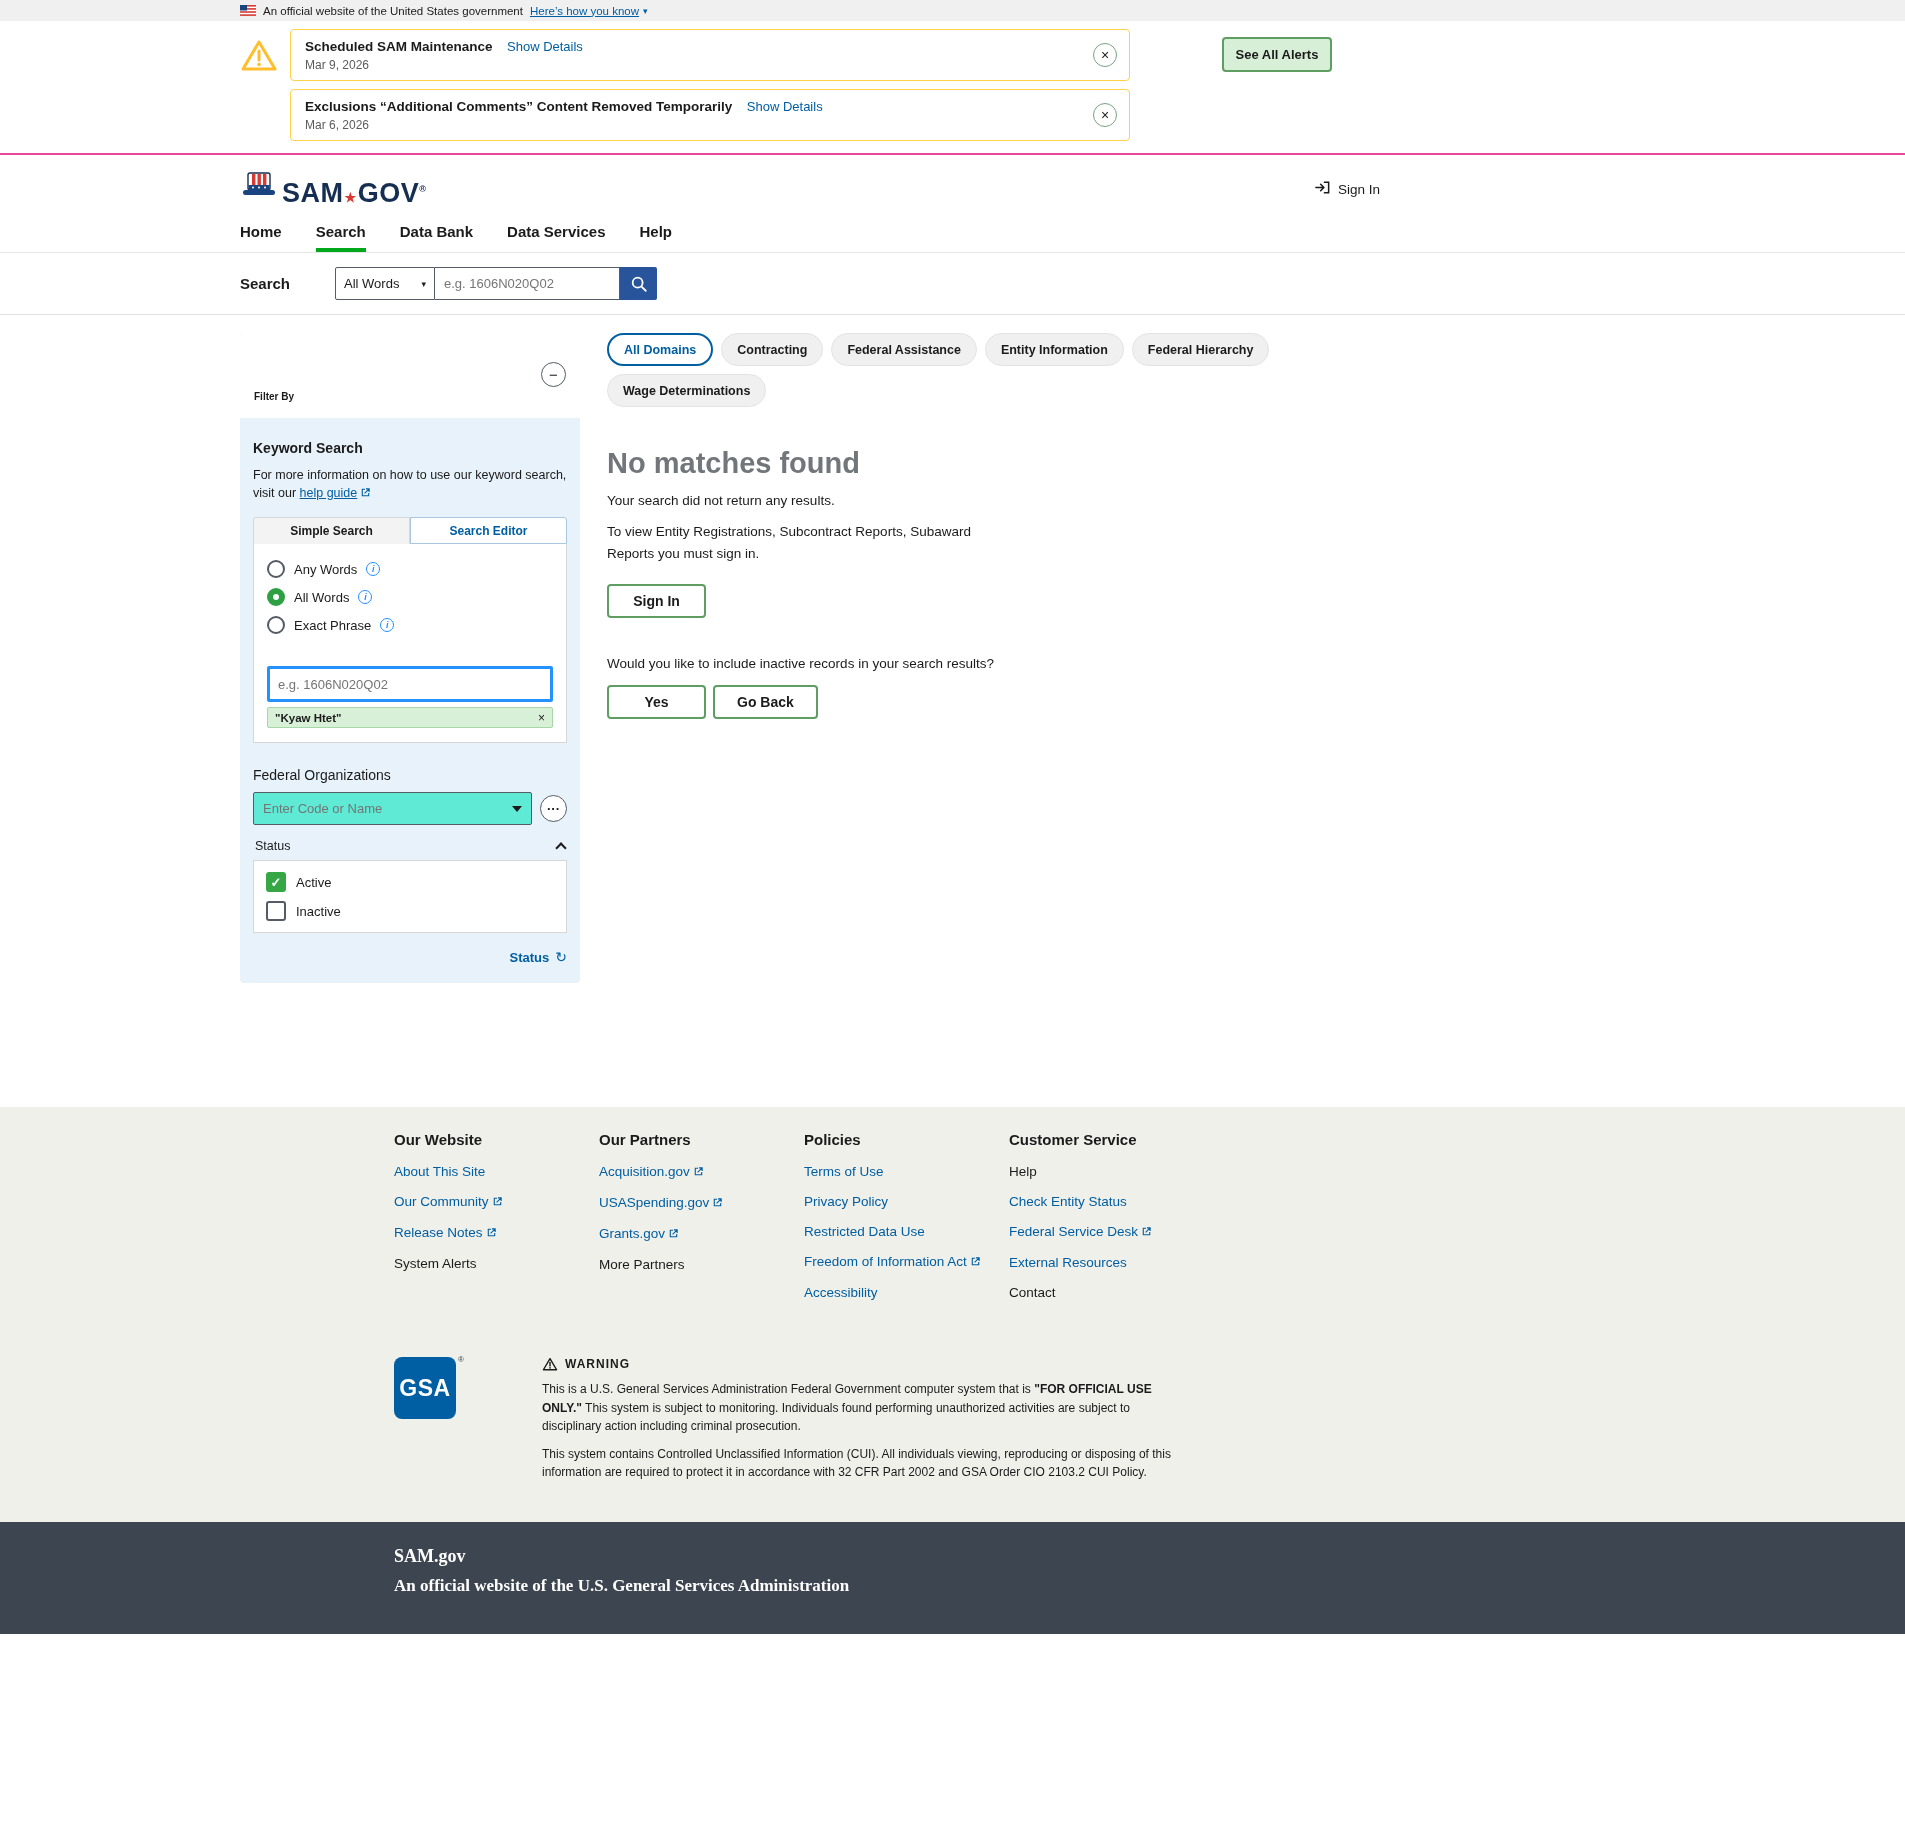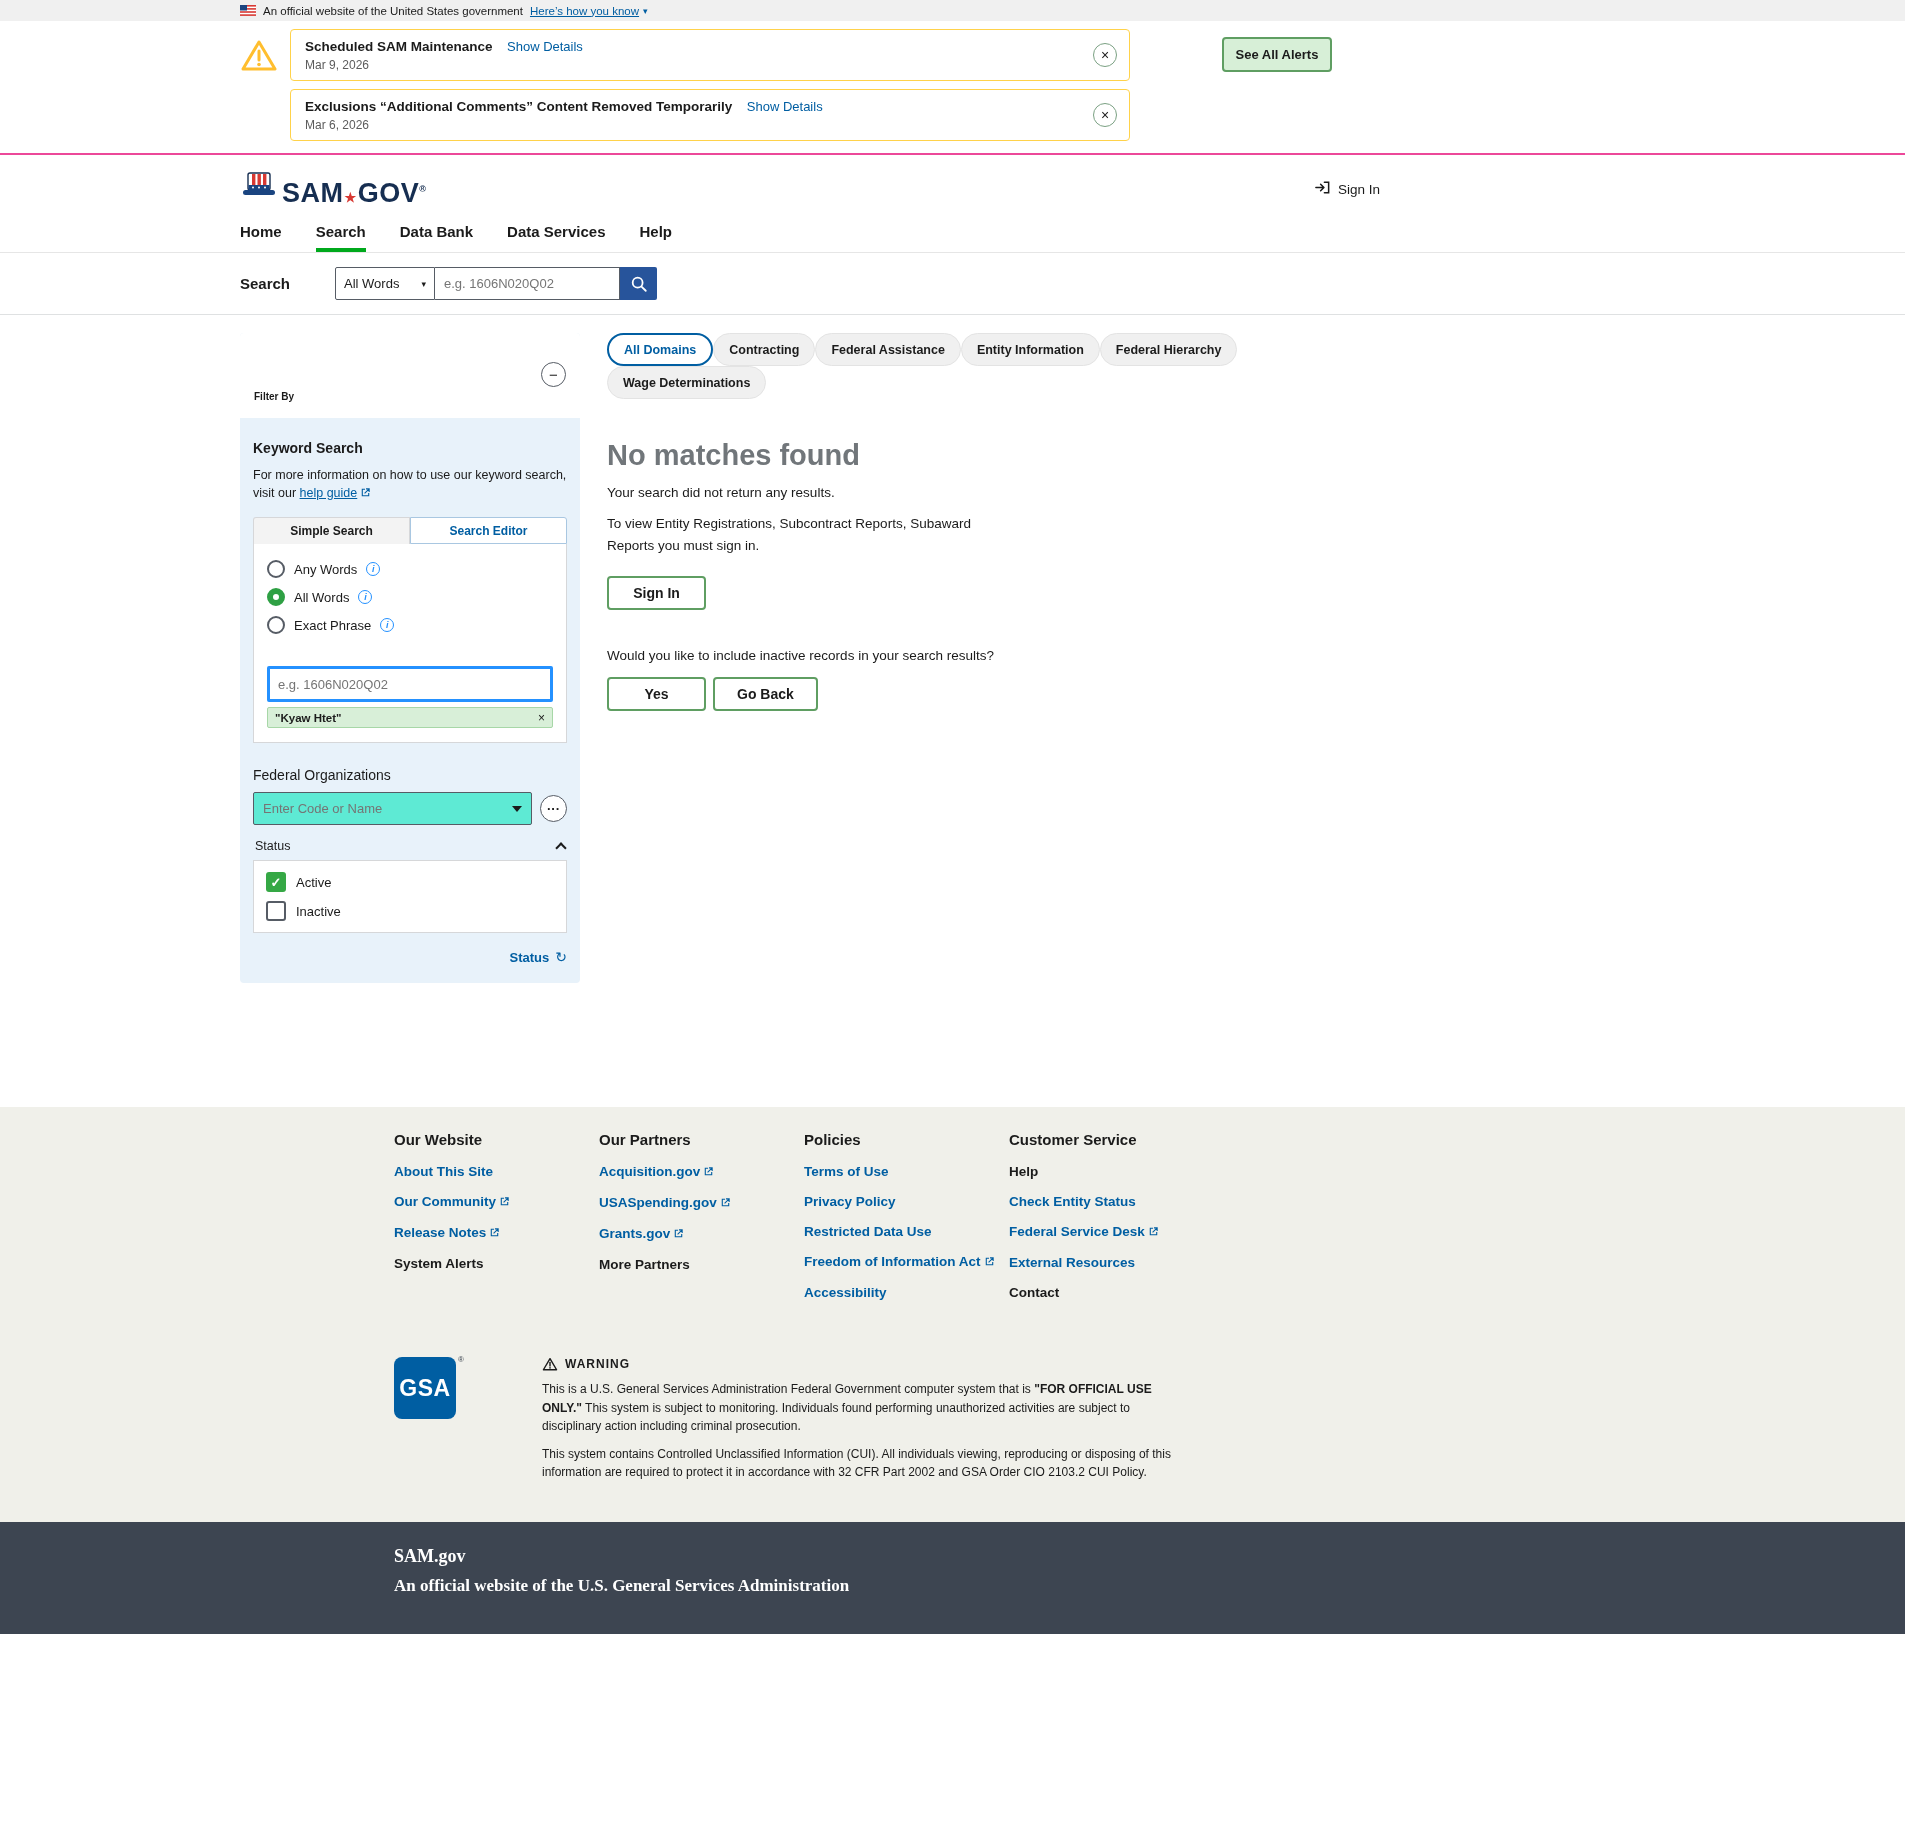--- a/index.html
+++ b/index.html
@@ -110,40 +110,40 @@
   .checkbox { width:20px; height:20px; border-radius:3px; flex-shrink:0; cursor:pointer; }
   .checkbox.checked { background:#35a845; color:#fff; font-size:13px; font-weight:bold; display:flex; align-items:center; justify-content:center; }
   .checkbox.unchecked { background:#fff; border:2px solid #565c65; }
   .check-label { font-size:13px; }
   .reset-row { display:flex; justify-content:flex-end; align-items:center; gap:6px; margin-top:16px; }
   .reset-link { color:#005ea2; font-size:13px; font-weight:bold; text-decoration:none; }
   .reset-icon { color:#005ea2; font-size:14px; }
 
   
   .results { flex:1; margin-left:27px; }
-  .domain-tabs { display:flex; flex-wrap:wrap; }
+  .domain-tabs { display:flex; gap:8px; flex-wrap:wrap; }
   .pill { height:33px; border-radius:17px; padding:0 15px; font-size:12.5px; font-weight:bold;
     display:flex; align-items:center; cursor:pointer; }
   .pill.active { background:#fff; border:2px solid #005ea2; color:#005ea2; }
   .pill.idle { background:#f0f0f0; border:1px solid #e3e3e3; color:#1b1b1b; }
   .no-match { margin-top:40px; font-size:29px; font-weight:bold; color:#71767a; }
   .no-match-sub { margin-top:13px; font-size:13.5px; }
   .signin-note { margin-top:13px; font-size:13.5px; width:410px; line-height:1.6; }
   .btn-green { background:#fff; border:2px solid #5f9e62; border-radius:4px; height:34px; min-width:99px;
     font-family:"Liberation Sans", sans-serif; font-size:14px; font-weight:bold; color:#1b1b1b; cursor:pointer; padding:0 22px; }
   .signin-btn { margin-top:20px; }
   .inactive-q { margin-top:38px; font-size:13.5px; }
   .yn-row { margin-top:14px; display:flex; gap:7px; }
 
   
   .footer { background:#f0f0ea; margin-top:0; padding:24px 0 40px; }
   .footer-inner { margin-left:394px; width:900px; }
   .footer-cols { display:grid; grid-template-columns:205px 205px 205px 205px; }
   .fcol-title { font-size:15px; font-weight:bold; margin-bottom:16px; }
-  .flink { display:block; font-size:13.5px; margin-bottom:15px; color:#005ea2; text-decoration:none;font-weight:bold; }
+  .flink { display:block; font-size:13.5px; margin-bottom:15px; color:#005ea2; text-decoration:none; }
   .flink.muted { color:#1b1b1b; }
   .footer-bottom { display:flex; margin-top:42px; }
   .gsa-block { width:62px; position:relative; }
   .gsa-logo { width:62px; height:62px; background:#005ea2; border-radius:8px; color:#fff;
     display:flex; align-items:center; justify-content:center; font-size:23px; font-weight:800; letter-spacing:0.5px; }
   .gsa-reg { position:absolute; right:-8px; top:-2px; font-size:8px; color:#3d4551; }
   .warning-block { margin-left:86px; width:645px; }
   .warning-head { display:flex; align-items:center; gap:7px; font-size:12px; font-weight:bold; letter-spacing:1px; color:#1b1b1b; }
   .warning-p { margin-top:9px; font-size:12px; line-height:1.55; color:#1b1b1b; }
   .warning-p b { font-weight:bold; }

